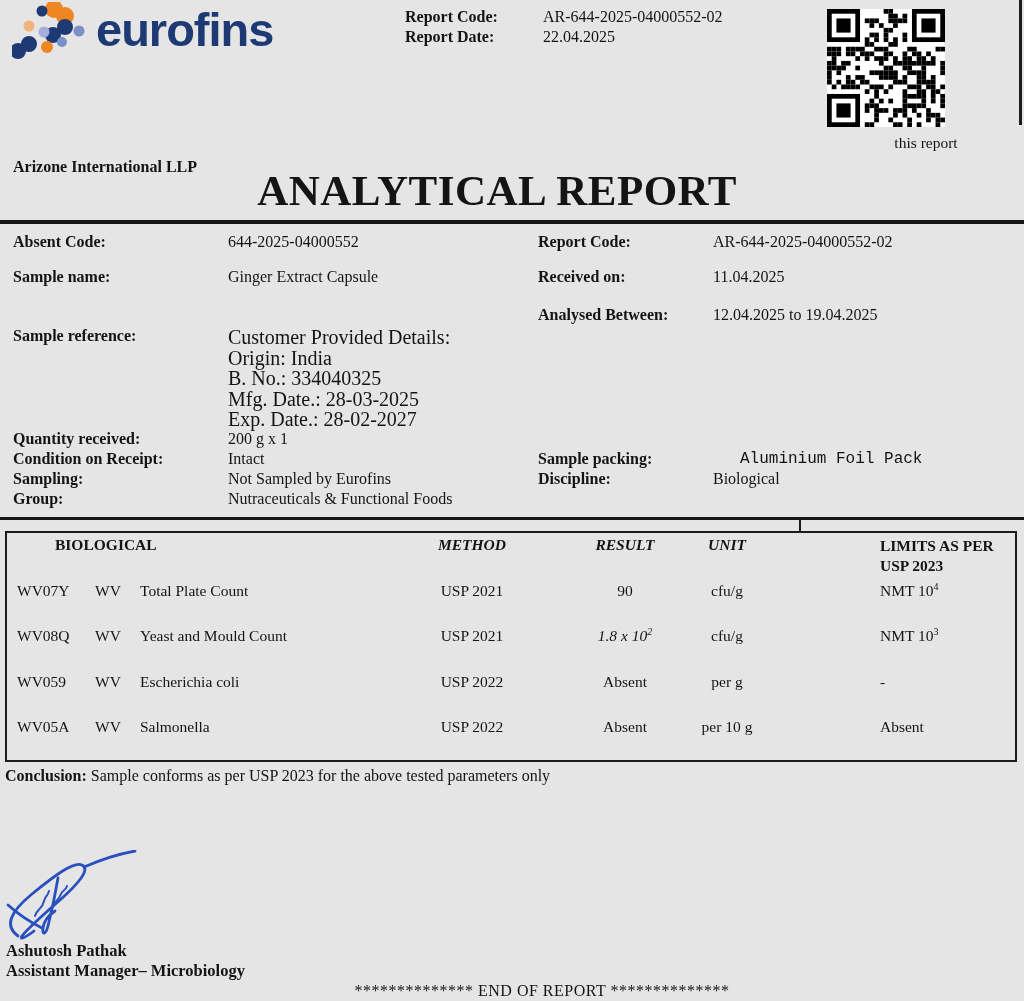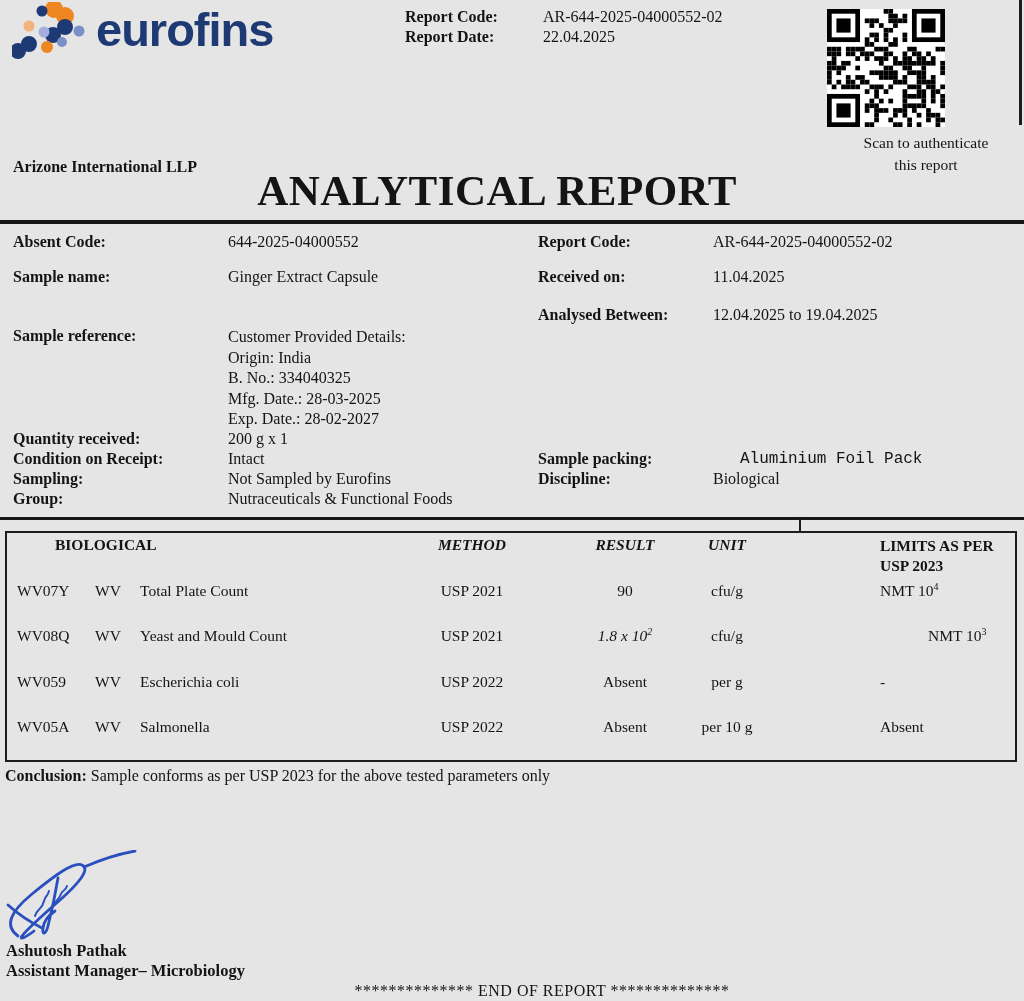--- a/index.html
+++ b/index.html
@@ -279,21 +279,20 @@
       <rect x="113.28" y="108.56" width="4.72" height="4.72" fill="#000000"></rect>
       <rect x="37.76" y="113.28" width="4.72" height="4.72" fill="#000000"></rect>
       <rect x="42.48" y="113.28" width="4.72" height="4.72" fill="#000000"></rect>
       <rect x="66.08" y="113.28" width="4.72" height="4.72" fill="#000000"></rect>
       <rect x="70.80" y="113.28" width="4.72" height="4.72" fill="#000000"></rect>
       <rect x="80.24" y="113.28" width="4.72" height="4.72" fill="#000000"></rect>
       <rect x="89.68" y="113.28" width="4.72" height="4.72" fill="#000000"></rect>
       <rect x="108.56" y="113.28" width="4.72" height="4.72" fill="#000000"></rect>
     </svg>
   <div class="abs qr-caption" style="left:830px;top:132px;width:192px;">
-    <div>Scan to authenticate</div>
     <div>this report</div>
   </div>
   <div class="abs vline" style="left:1019px;top:0;width:3px;height:125px;"></div>
 
   <div class="abs company" style="left:13px;top:158px;">Arizone International LLP</div>
   <div class="abs title" style="left:497px;top:166px;transform:translateX(-50%);">ANALYTICAL REPORT</div>
   <div class="abs hline" style="left:0;top:220px;width:1024px;height:4px;"></div>
 
   <div class="abs lbl" style="left:13px;top:233px;">Absent Code:</div>
   <div class="abs val" style="left:228px;top:233px;">644-2025-04000552</div>
@@ -302,21 +301,21 @@
 
   <div class="abs lbl" style="left:13px;top:268px;">Sample name:</div>
   <div class="abs val" style="left:228px;top:268px;">Ginger Extract Capsule</div>
   <div class="abs lbl" style="left:538px;top:268px;">Received on:</div>
   <div class="abs val" style="left:713px;top:268px;">11.04.2025</div>
 
   <div class="abs lbl" style="left:538px;top:306px;">Analysed Between:</div>
   <div class="abs val" style="left:713px;top:306px;">12.04.2025 to 19.04.2025</div>
 
   <div class="abs lbl" style="left:13px;top:327px;">Sample reference:</div>
-  <div class="abs" style="left:228px;top:327px;font-size:16px;line-height:20.5px;">
+  <div class="abs" style="left:228px;top:327px;font-size:20px;line-height:20.5px;">
     <div>Customer Provided Details:</div>
     <div>Origin: India</div>
     <div>B. No.: 334040325</div>
     <div>Mfg. Date.: 28-03-2025</div>
     <div>Exp. Date.: 28-02-2027</div>
   </div>
 
   <div class="abs lbl" style="left:13px;top:430px;">Quantity received:</div>
   <div class="abs val" style="left:228px;top:430px;">200 g x 1</div>
 
@@ -357,21 +356,21 @@
     <span class="abs cell" style="left:880px;"><span>NMT 10</span><sup>4</sup></span>
   </div>
 
   <div class="abs" style="left:0;top:627px;width:1024px;height:20px;">
     <span class="abs cell" style="left:17px;">WV08Q</span>
     <span class="abs cell" style="left:95px;">WV</span>
     <span class="abs cell" style="left:140px;">Yeast and Mould Count</span>
     <span class="abs cell center" style="left:410px;width:124px;">USP 2021</span>
     <span class="abs cell center" style="left:562px;width:126px;font-style:italic;"><span>1.8 x 10</span><sup>2</sup></span>
     <span class="abs cell center" style="left:677px;width:100px;">cfu/g</span>
-    <span class="abs cell" style="left:928px;"><span>NMT 10</span><sup>3</sup></span>
+    <span class="abs cell" style="left:880px;"><span>NMT 10</span><sup>3</sup></span>
   </div>
 
   <div class="abs" style="left:0;top:673px;width:1024px;height:20px;">
     <span class="abs cell" style="left:17px;">WV059</span>
     <span class="abs cell" style="left:95px;">WV</span>
     <span class="abs cell" style="left:140px;">Escherichia coli</span>
     <span class="abs cell center" style="left:410px;width:124px;">USP 2022</span>
     <span class="abs cell center" style="left:562px;width:126px;"><span>Absent</span><sup></sup></span>
     <span class="abs cell center" style="left:677px;width:100px;">per g</span>
     <span class="abs cell" style="left:880px;"><span>-</span><sup></sup></span>

